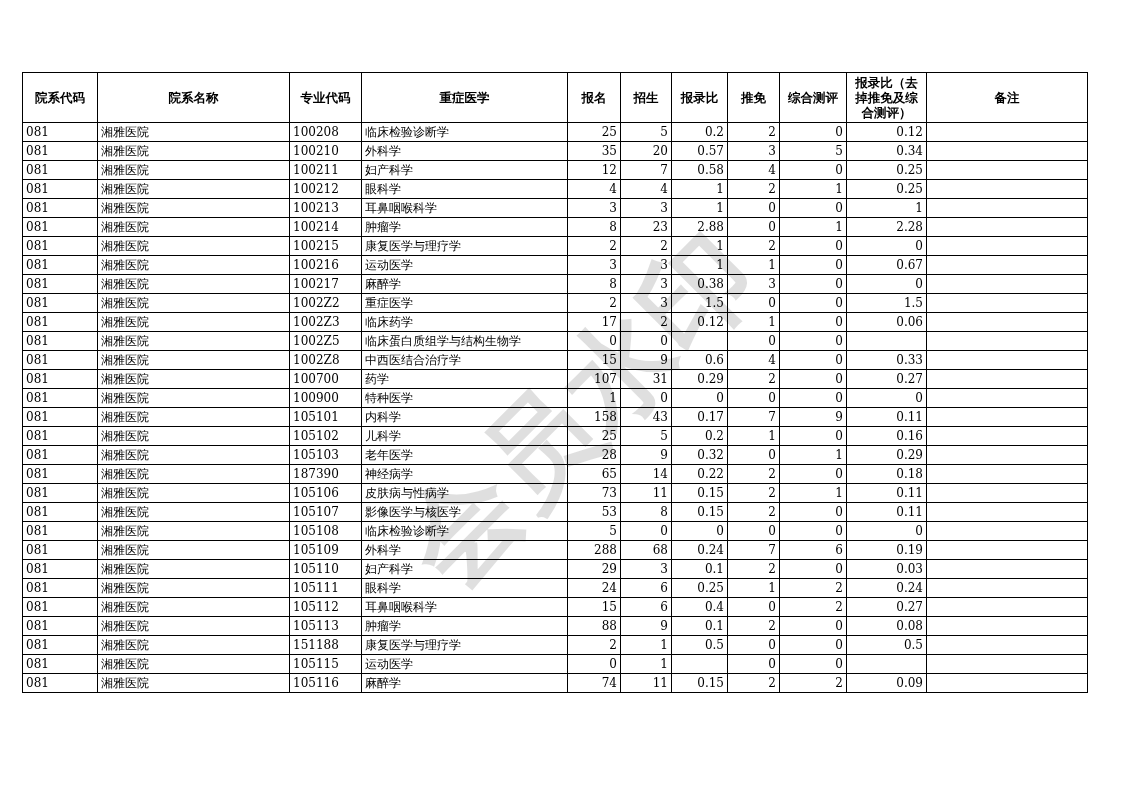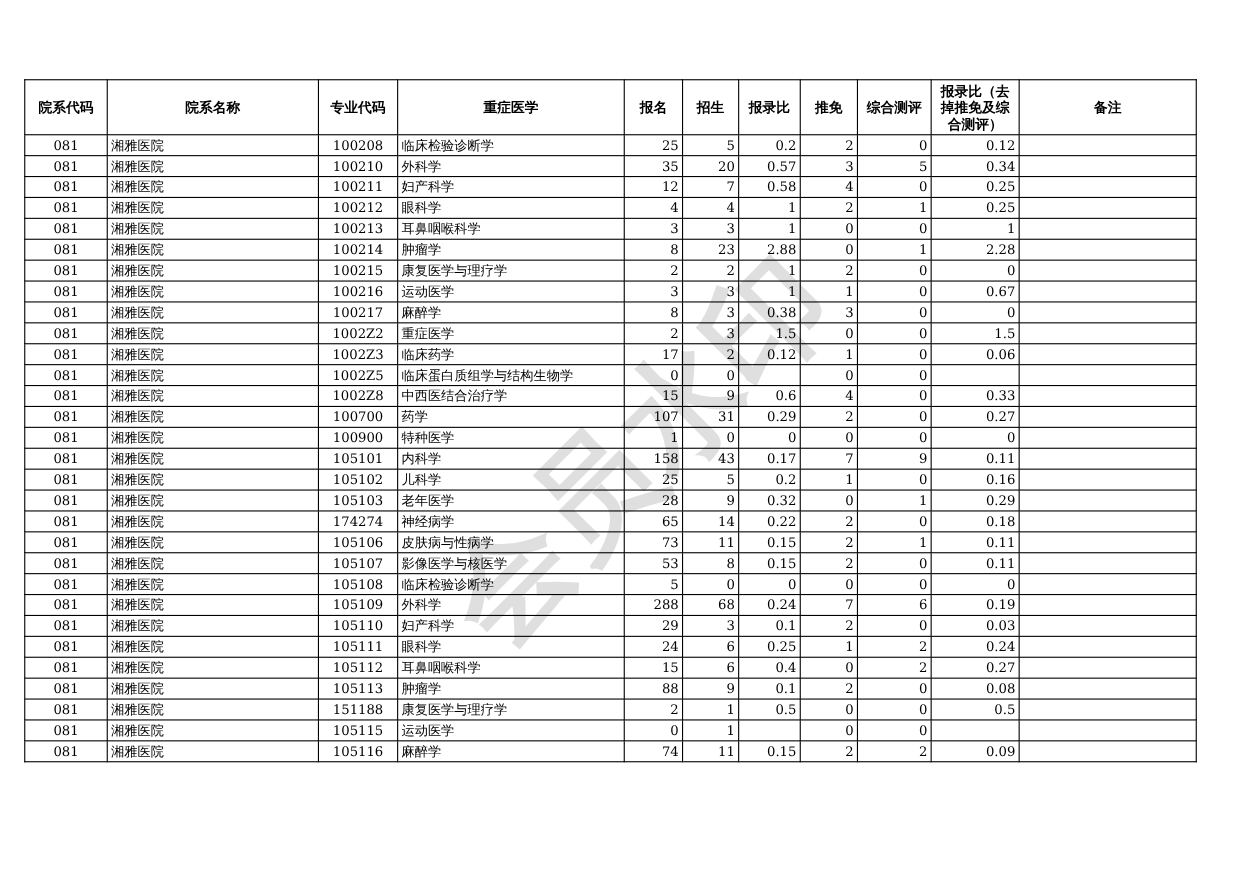--- a/index.html
+++ b/index.html
@@ -4,21 +4,21 @@
 <style>
   html, body { margin: 0; padding: 0; background: #ffffff; }
   body { width: 1123px; height: 794px; position: relative; overflow: hidden;
          font-family: "DejaVu Serif", "Liberation Serif", serif; color: #000; }
   .table-wrap { position: absolute; left: 22px; top: 72px; }
   table { border-collapse: collapse; table-layout: fixed; width: 1065px; }
   th, td { border: 1.5px solid #000; padding: 0 3px; overflow: hidden; white-space: nowrap; }
   th { height: 49px; font-family: "DejaVu Sans", "Liberation Sans", sans-serif; font-weight: bold;
        font-size: 12.5px; line-height: 15px; white-space: normal; }
   td { height: 18px; font-size: 12px; line-height: 18px; }
-  td.c { text-align: center; }
+  td.c { }
   td.l { text-align: left; }
   td.r { text-align: right; }
   .watermark { position: absolute; left: 400px; top: 260px; width: 360px; height: 300px;
                pointer-events: none; opacity: 0.12; font-family: "DejaVu Sans", sans-serif;
                font-size: 110px; font-weight: bold; color: #000; transform: rotate(-45deg);
                transform-origin: center; display: flex; align-items: center; justify-content: center;
                white-space: nowrap; }
 </style>
 </head>
 <body>
@@ -284,21 +284,21 @@
           <td class="r">9</td>
           <td class="r">0.32</td>
           <td class="r">0</td>
           <td class="r">1</td>
           <td class="r">0.29</td>
           <td class="l"></td>
         </tr>
         <tr>
           <td class="c">081</td>
           <td class="l">湘雅医院</td>
-          <td class="c">174274</td>
+          <td class="c">187390</td>
           <td class="l">神经病学</td>
           <td class="r">65</td>
           <td class="r">14</td>
           <td class="r">0.22</td>
           <td class="r">2</td>
           <td class="r">0</td>
           <td class="r">0.18</td>
           <td class="l"></td>
         </tr>
         <tr>

